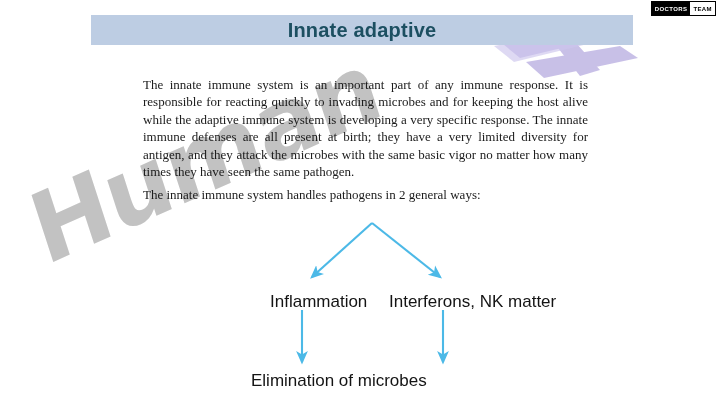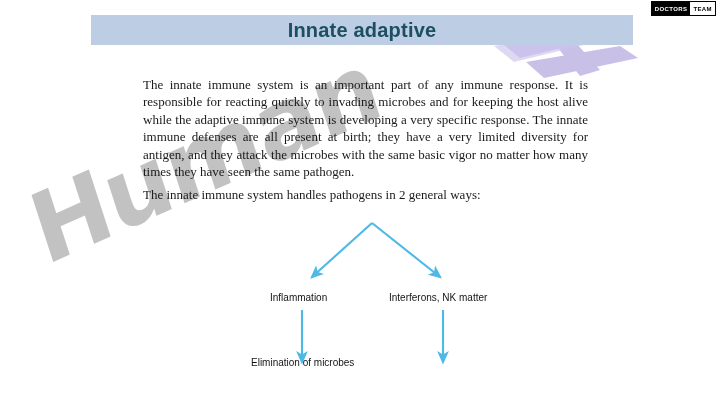--- a/index.html
+++ b/index.html
@@ -132,28 +132,28 @@
   
   .diagram {
     position: absolute;
     inset: 0;
     z-index: 4;
     pointer-events: none;
   }
   .node-label {
     position: absolute;
     font-family: "Liberation Sans", sans-serif;
-    font-size: 10px;
+    font-size: 17px;
     color: #141414;
     white-space: nowrap;
     z-index: 5;
   }
   #lbl-inflammation { left: 270px; top: 292px; }
   #lbl-interferons  { left: 389px; top: 292px; }
-  #lbl-elim-microbes { left: 234px; top: 357px; padding-left: 17px; }
+  #lbl-elim-microbes { left: 234px; top: 371px; padding-left: 17px; }
   #lbl-elim-viruses  { left: 381px; top: 371px; }
 </style>
 </head>
 <body>
 
 <div id="slide">
 
   <div class="wm-layer">
     <div class="wm-human">Human</div>
 

